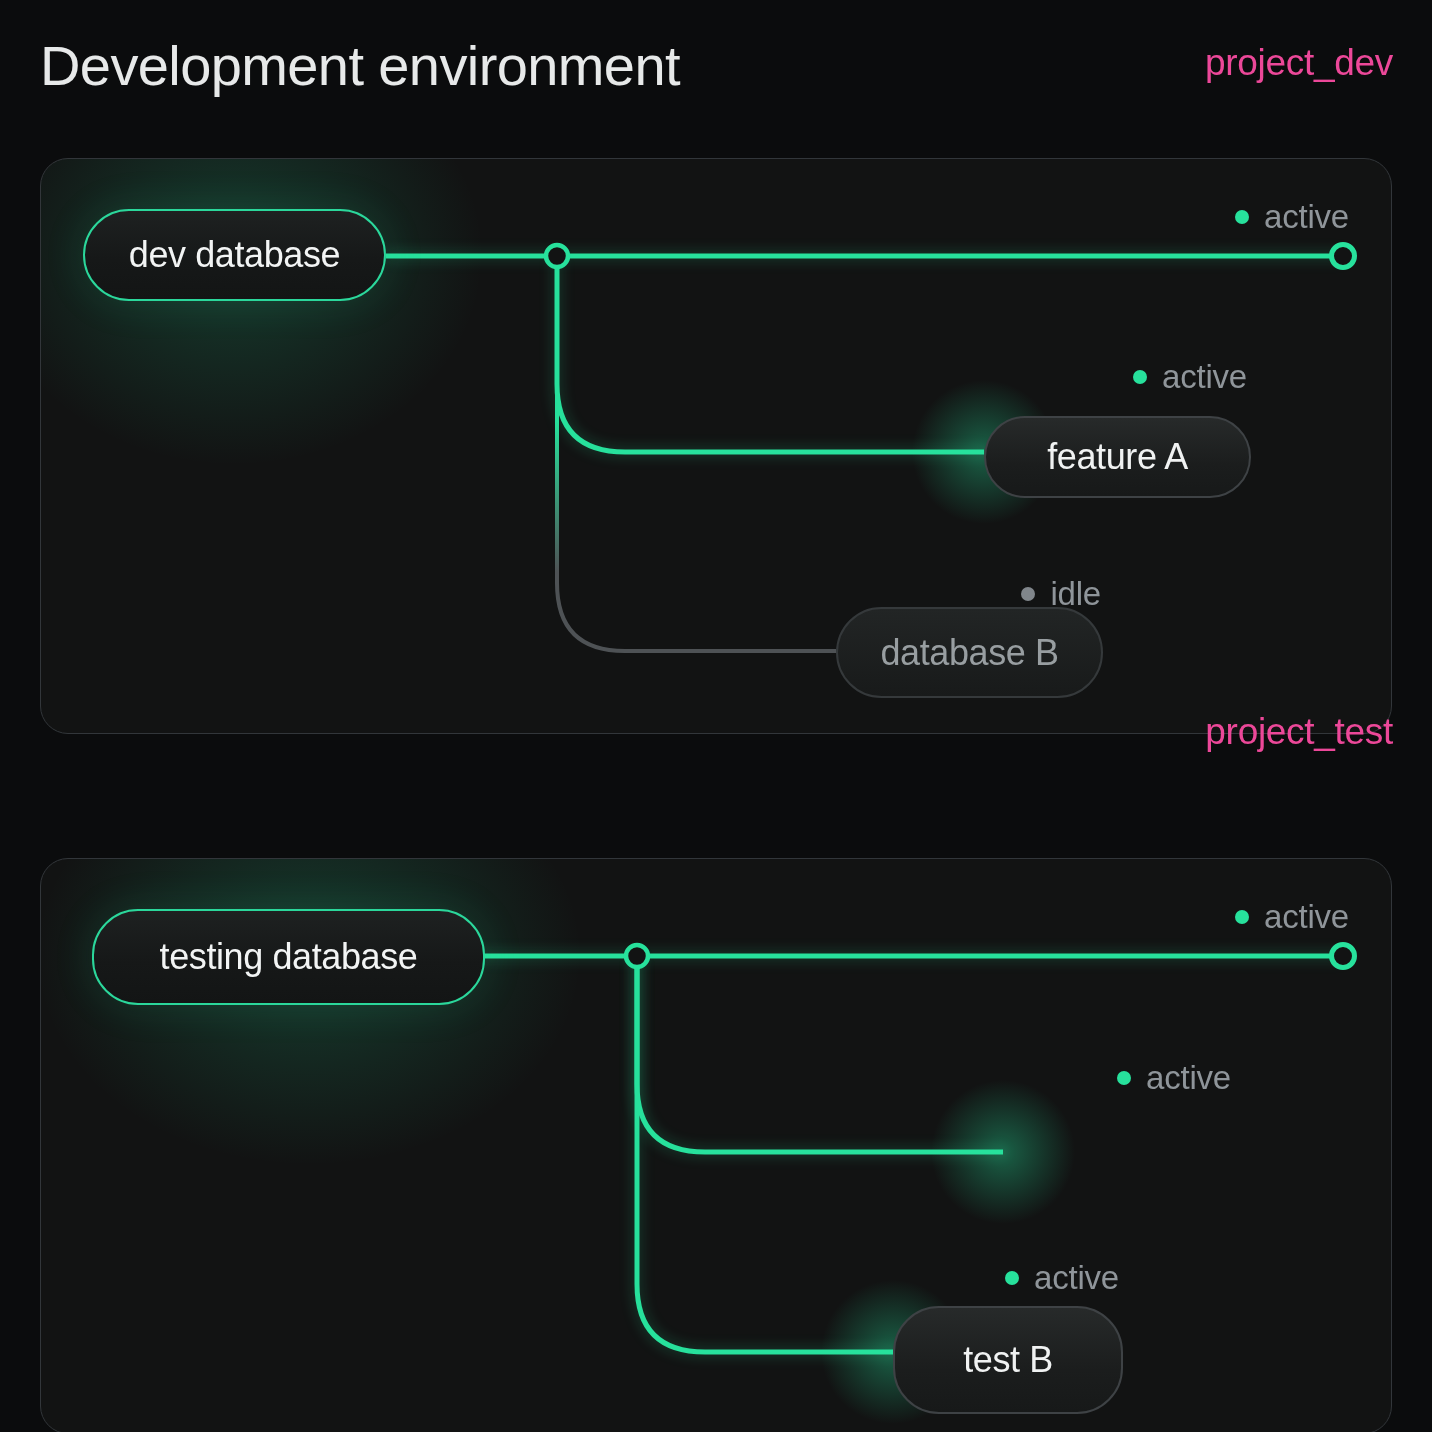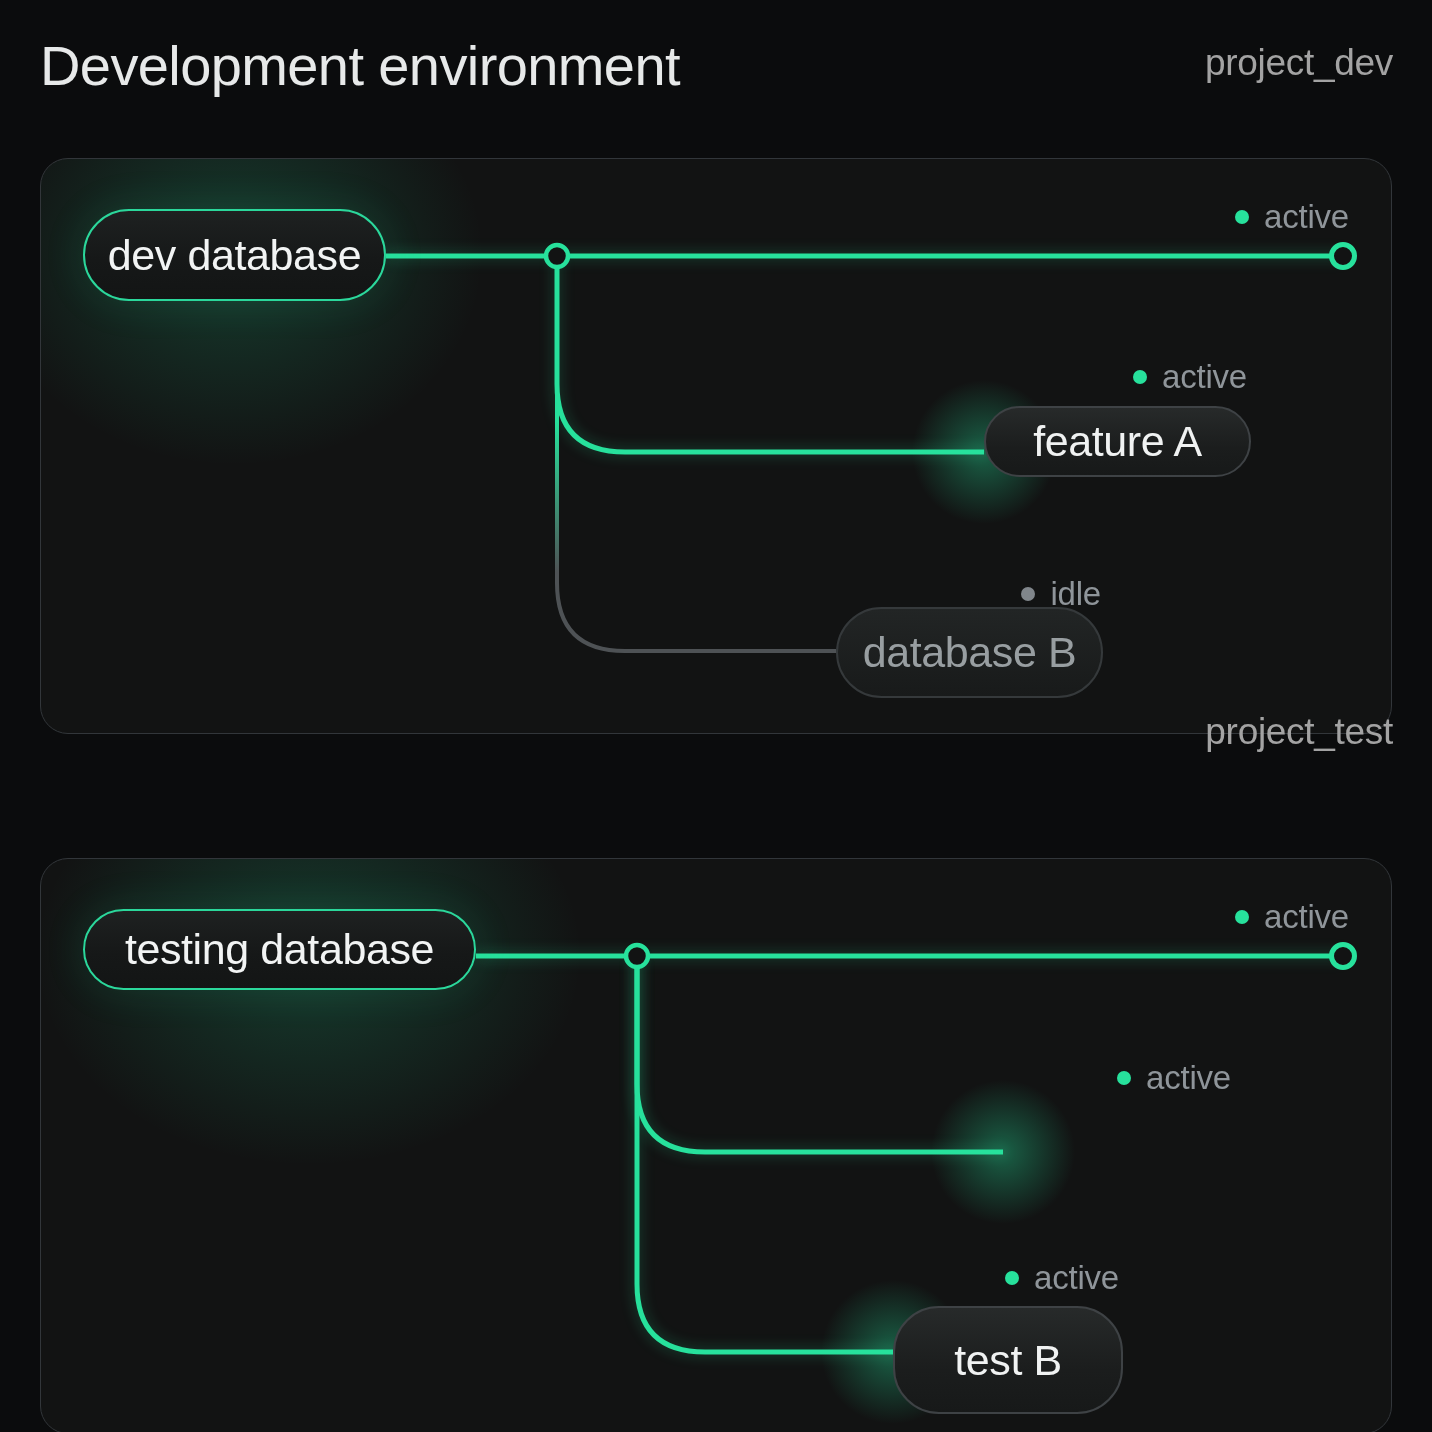--- a/index.html
+++ b/index.html
@@ -1,29 +1,29 @@
 <!DOCTYPE html>
 <html><head>
 <meta charset="utf-8">
 <style>
   html,body{margin:0;padding:0;background:#0B0C0D;}
   body{width:1432px;height:1432px;font-family:"Liberation Sans",sans-serif;-webkit-font-smoothing:antialiased;}
   .page{position:relative;width:1432px;height:1432px;overflow:hidden;background:#0B0C0D;}
 
   .sec-title{position:absolute;left:40px;margin:0;color:#E7E9E9;font-size:56px;font-weight:500;letter-spacing:-0.6px;line-height:1;}
-  .proj-label{position:absolute;right:39px;color:#a3a3a3;font-size:37px;font-weight:400;letter-spacing:-0.3px;line-height:1;text-align:right;}
+  .proj-label{position:absolute;right:39px;color:#ec4899;font-size:37px;font-weight:400;letter-spacing:-0.3px;line-height:1;text-align:right;}
 
   .panel{position:absolute;left:40px;width:1352px;height:576px;box-sizing:border-box;
          border:1.5px solid #32363A;border-radius:28px;background:#121313;overflow:hidden;margin-top:45px;}
 
   .diagram{position:absolute;left:0;top:0;}
   .line-glow{filter:drop-shadow(0 0 7px rgba(39,225,156,0.35));}
 
   .pill{position:absolute;display:flex;align-items:center;justify-content:center;
-        border-radius:46px;box-sizing:border-box;font-size:43px;font-weight:400;letter-spacing:-0.4px;white-space:nowrap;z-index:3;}
+        border-radius:46px;box-sizing:border-box;font-size:36px;font-weight:400;letter-spacing:-0.4px;white-space:nowrap;z-index:3;}
   .pill.db{background:linear-gradient(180deg,#1E2121 0%,#161818 55%,#131515 100%);
            border:2px solid #2BD79B;color:#F2F4F4;box-shadow:0 0 44px rgba(39,225,156,0.12);}
   .pill.node{background:linear-gradient(180deg,#272A2A 0%,#1B1D1D 60%,#171919 100%);
              border:2px solid #3E4245;color:#F0F2F2;}
   .pill.idle-node{background:linear-gradient(180deg,#222525 0%,#181A1A 100%);
                   border:2px solid #35393B;color:#989EA1;}
 
   .glow{position:absolute;pointer-events:none;z-index:1;
         background:radial-gradient(closest-side,rgba(39,225,156,0.20),rgba(39,225,156,0.0) 78%);}
   .glow.small{background:radial-gradient(closest-side,rgba(39,225,156,0.38),rgba(39,225,156,0.0) 72%);}
@@ -69,21 +69,21 @@
 
     <div class="pill db" style="left:42px;top:50px;width:303px;height:92px;">
       <span>dev database</span>
     </div>
 
     <div class="status st-active" style="right:144px;top:198px;">
       <span class="dot"></span>
       <span class="status-label">active</span>
     </div>
 
-    <div class="pill node" style="left:943px;top:247px;width:267px;height:71px;">
+    <div class="pill node" style="left:943px;top:257px;width:267px;height:82px;">
       <span>feature A</span>
     </div>
 
     <div class="status st-idle" style="right:290px;top:415px;">
       <span class="dot"></span>
       <span class="status-label">idle</span>
     </div>
 
     <div class="pill idle-node" style="left:795px;top:448px;width:267px;height:91px;">
       <span>database B</span>
@@ -105,21 +105,21 @@
       <path class="line-glow" d="M435 97 H1302" fill="none" stroke="#27E19C" stroke-width="5"></path>
       <circle cx="596" cy="97" r="11" fill="#121313" stroke="#27E19C" stroke-width="4.5"></circle>
       <circle cx="1302" cy="97" r="11.5" fill="#121313" stroke="#27E19C" stroke-width="5"></circle>
     </svg>
 
     <div class="status st-active" style="right:42px;top:38px;">
       <span class="dot"></span>
       <span class="status-label">active</span>
     </div>
 
-    <div class="pill db" style="left:42px;top:50px;width:393px;height:81px;">
+    <div class="pill db" style="left:51px;top:50px;width:393px;height:96px;">
       <span>testing database</span>
     </div>
 
     <div class="status st-active" style="right:160px;top:199px;">
       <span class="dot"></span>
       <span class="status-label">active</span>
     </div>
 
 
     <div class="status st-active" style="right:272px;top:399px;">

